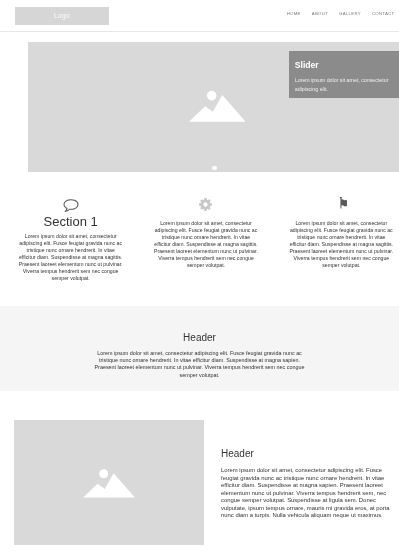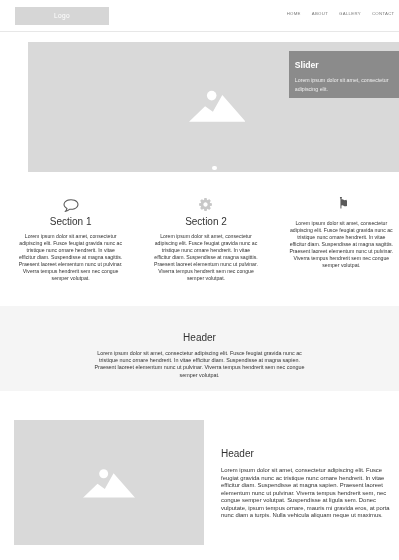--- a/index.html
+++ b/index.html
@@ -27,21 +27,21 @@
   .indicators{position:absolute;left:0;top:123.2px;width:373px;text-align:center;
               line-height:0;}
   .indicators span{display:inline-block;width:4.6px;height:4.6px;
                    border-radius:50%;margin:0 1px;box-sizing:border-box;background:#fff;}
 
   
   .sections{position:absolute;left:3px;top:197px;width:406px;display:flex;}
   .sec{width:135.33px;text-align:center;box-sizing:border-box;}
   .sec-inner{width:105px;margin:0 auto;}
   .sec .ico{height:16px;line-height:16px;}
-  .sec h2{margin:0;font-size:10px;line-height:9px;color:#333;font-weight:normal;
+  .sec h2{margin:0;font-size:13px;line-height:9px;color:#333;font-weight:normal;
           padding-top:4px;}
   .sec p{margin:7px 0 0 0;font-size:5.17px;line-height:7.05px;color:#333;}
 
   
   .band{position:absolute;left:0;top:306px;width:399px;height:85px;background:#f5f5f5;}
   .band h2{margin:0;padding-top:25.5px;font-size:10px;line-height:11px;
            color:#333;font-weight:normal;text-align:center;}
   .band p{margin:7.5px auto 0 auto;width:220px;font-size:5.4px;line-height:7.2px;
           color:#333;text-align:center;}
 
@@ -95,21 +95,20 @@
       <p>Lorem ipsum dolor sit amet, consectetur adipiscing elit. Fusce feugiat gravida nunc ac tristique nunc ornare hendrerit. In vitae efficitur diam. Suspendisse at magna sagittis. Praesent laoreet elementum nunc ut pulvinar. Viverra tempus hendrerit sem nec congue semper volutpat.</p>
       </div>
     </div>
     <div class="sec">
       <div class="sec-inner">
       <div class="ico">
         <svg width="15" height="15" viewBox="0 0 1792 1792" fill="#c8c8c8">
               <path d="M1152 896q0-106-75-181t-181-75-181 75-75 181 75 181 181 75 181-75 75-181zm512-109v222q0 12-8 23t-20 13l-185 28q-19 54-39 91 35 50 107 138 10 12 10 25t-9 23q-27 37-99 108t-94 71q-12 0-26-9l-138-108q-44 23-91 38-16 136-29 186-7 28-36 28h-222q-14 0-24.5-8.5t-11.5-21.5l-28-184q-49-16-90-37l-141 107q-10 9-25 9-14 0-25-11-126-114-165-168-7-10-7-23 0-12 8-23 15-21 51-66.5t54-70.5q-27-50-41-99l-183-27q-13-2-21-12.5t-8-23.5v-222q0-12 8-23t19-13l186-28q14-46 39-92-40-57-107-138-10-12-10-24 0-10 9-23 26-36 98.5-107.5t94.5-71.5q13 0 26 10l138 107q44-23 91-38 16-136 29-186 7-28 36-28h222q14 0 24.5 8.5t11.5 21.5l28 184q49 16 90 37l142-107q9-9 24-9 13 0 25 10 129 119 165 170 7 8 7 22 0 12-8 23-15 21-51 66.5t-54 70.5q26 50 41 98l183 28q13 2 21 12.5t8 23.5z"></path>
             </svg>
       </div>
-      <h2>Section 2</h2>
       <p>Lorem ipsum dolor sit amet, consectetur adipiscing elit. Fusce feugiat gravida nunc ac tristique nunc ornare hendrerit. In vitae efficitur diam. Suspendisse at magna sagittis. Praesent laoreet elementum nunc ut pulvinar. Viverra tempus hendrerit sem nec congue semper volutpat.</p>
       </div>
     </div>
     <div class="sec">
       <div class="sec-inner">
       <div class="ico">
         <svg width="14" height="14" viewBox="0 0 1792 1792" fill="#5a5a5a">
               <path d="M1664 491v616q0 31-23 40-91 40-192 40-123 0-219-70-69-50-149-50-68 0-130 34v347q0 14-9 23t-23 9h-64q-14 0-23-9t-9-23v-1242q-29-17-46-46t-17-65q0-53 37.5-90.5t90.5-37.5 90.5 37.5 37.5 90.5q0 36-17 65t-46 46v86q32-10 64-10 80 0 149 50 96 70 219 70 101 0 192-40 23-9 23 40z"></path>
             </svg>
       </div>

